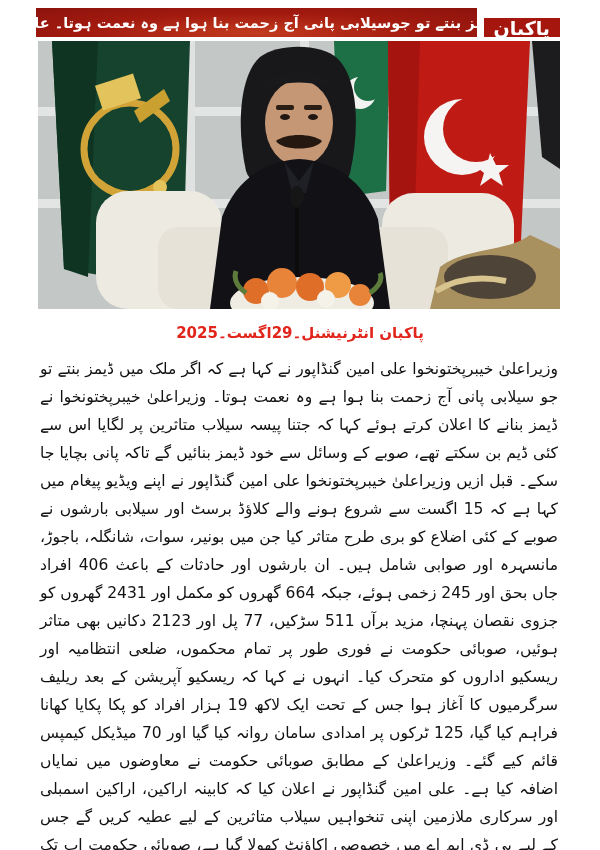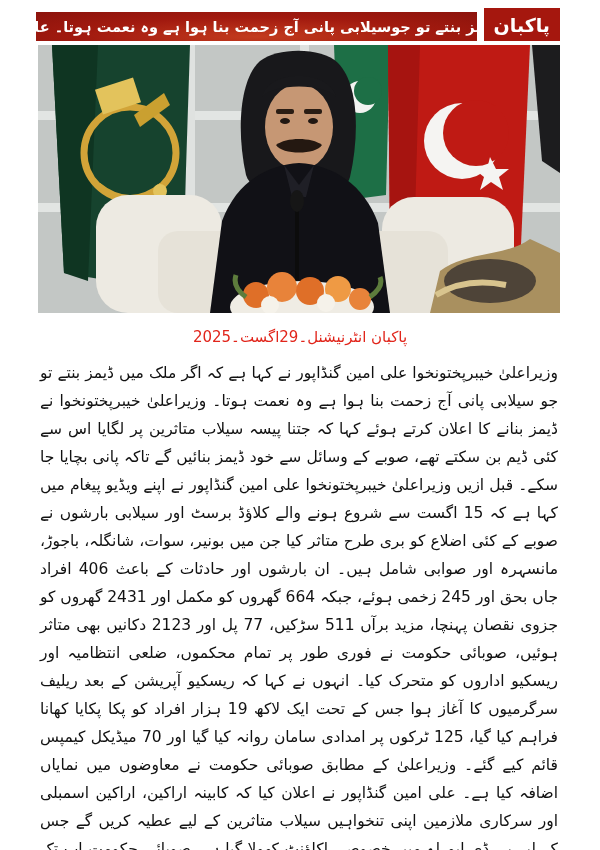--- a/index.html
+++ b/index.html
@@ -20,21 +20,21 @@
     align-items:flex-end;
     padding:8px 40px 0 36px;
     gap:7px;
   }
   .logo-box{
     flex:0 0 auto;
     background:#a5170e;
     color:#ffffff;
     font-weight:bold;
     font-size:19px;
-    height:33px;
+    height:19px;
     padding:0 10px;
     display:flex; align-items:center; justify-content:center;
     letter-spacing:0.5px;
   }
   .headline-bar{
     flex:1 1 auto;
     height:29px;
     background:radial-gradient(ellipse at 50% 85%, #c33b1e 0%, #a21a0f 55%, #8c130c 100%);
     color:#ffffff;
     font-size:14.5px;
@@ -51,21 +51,21 @@
     overflow:hidden;
     background:#c7cbc9;
   }
   .photo svg{ display:block; width:100%; height:100%; }
   
   .dateline{
     margin-top:15px;
     text-align:center;
     color:#e1251b;
     font-size:15px;
-    font-weight:normal;
+    font-weight:bold;
     direction:rtl;
   }
   
   .article-body{
     margin:13px 42px 0 40px;
     direction:rtl;
     text-align:justify;
     text-justify:inter-word;
     font-size:15.5px;
     line-height:28px;

